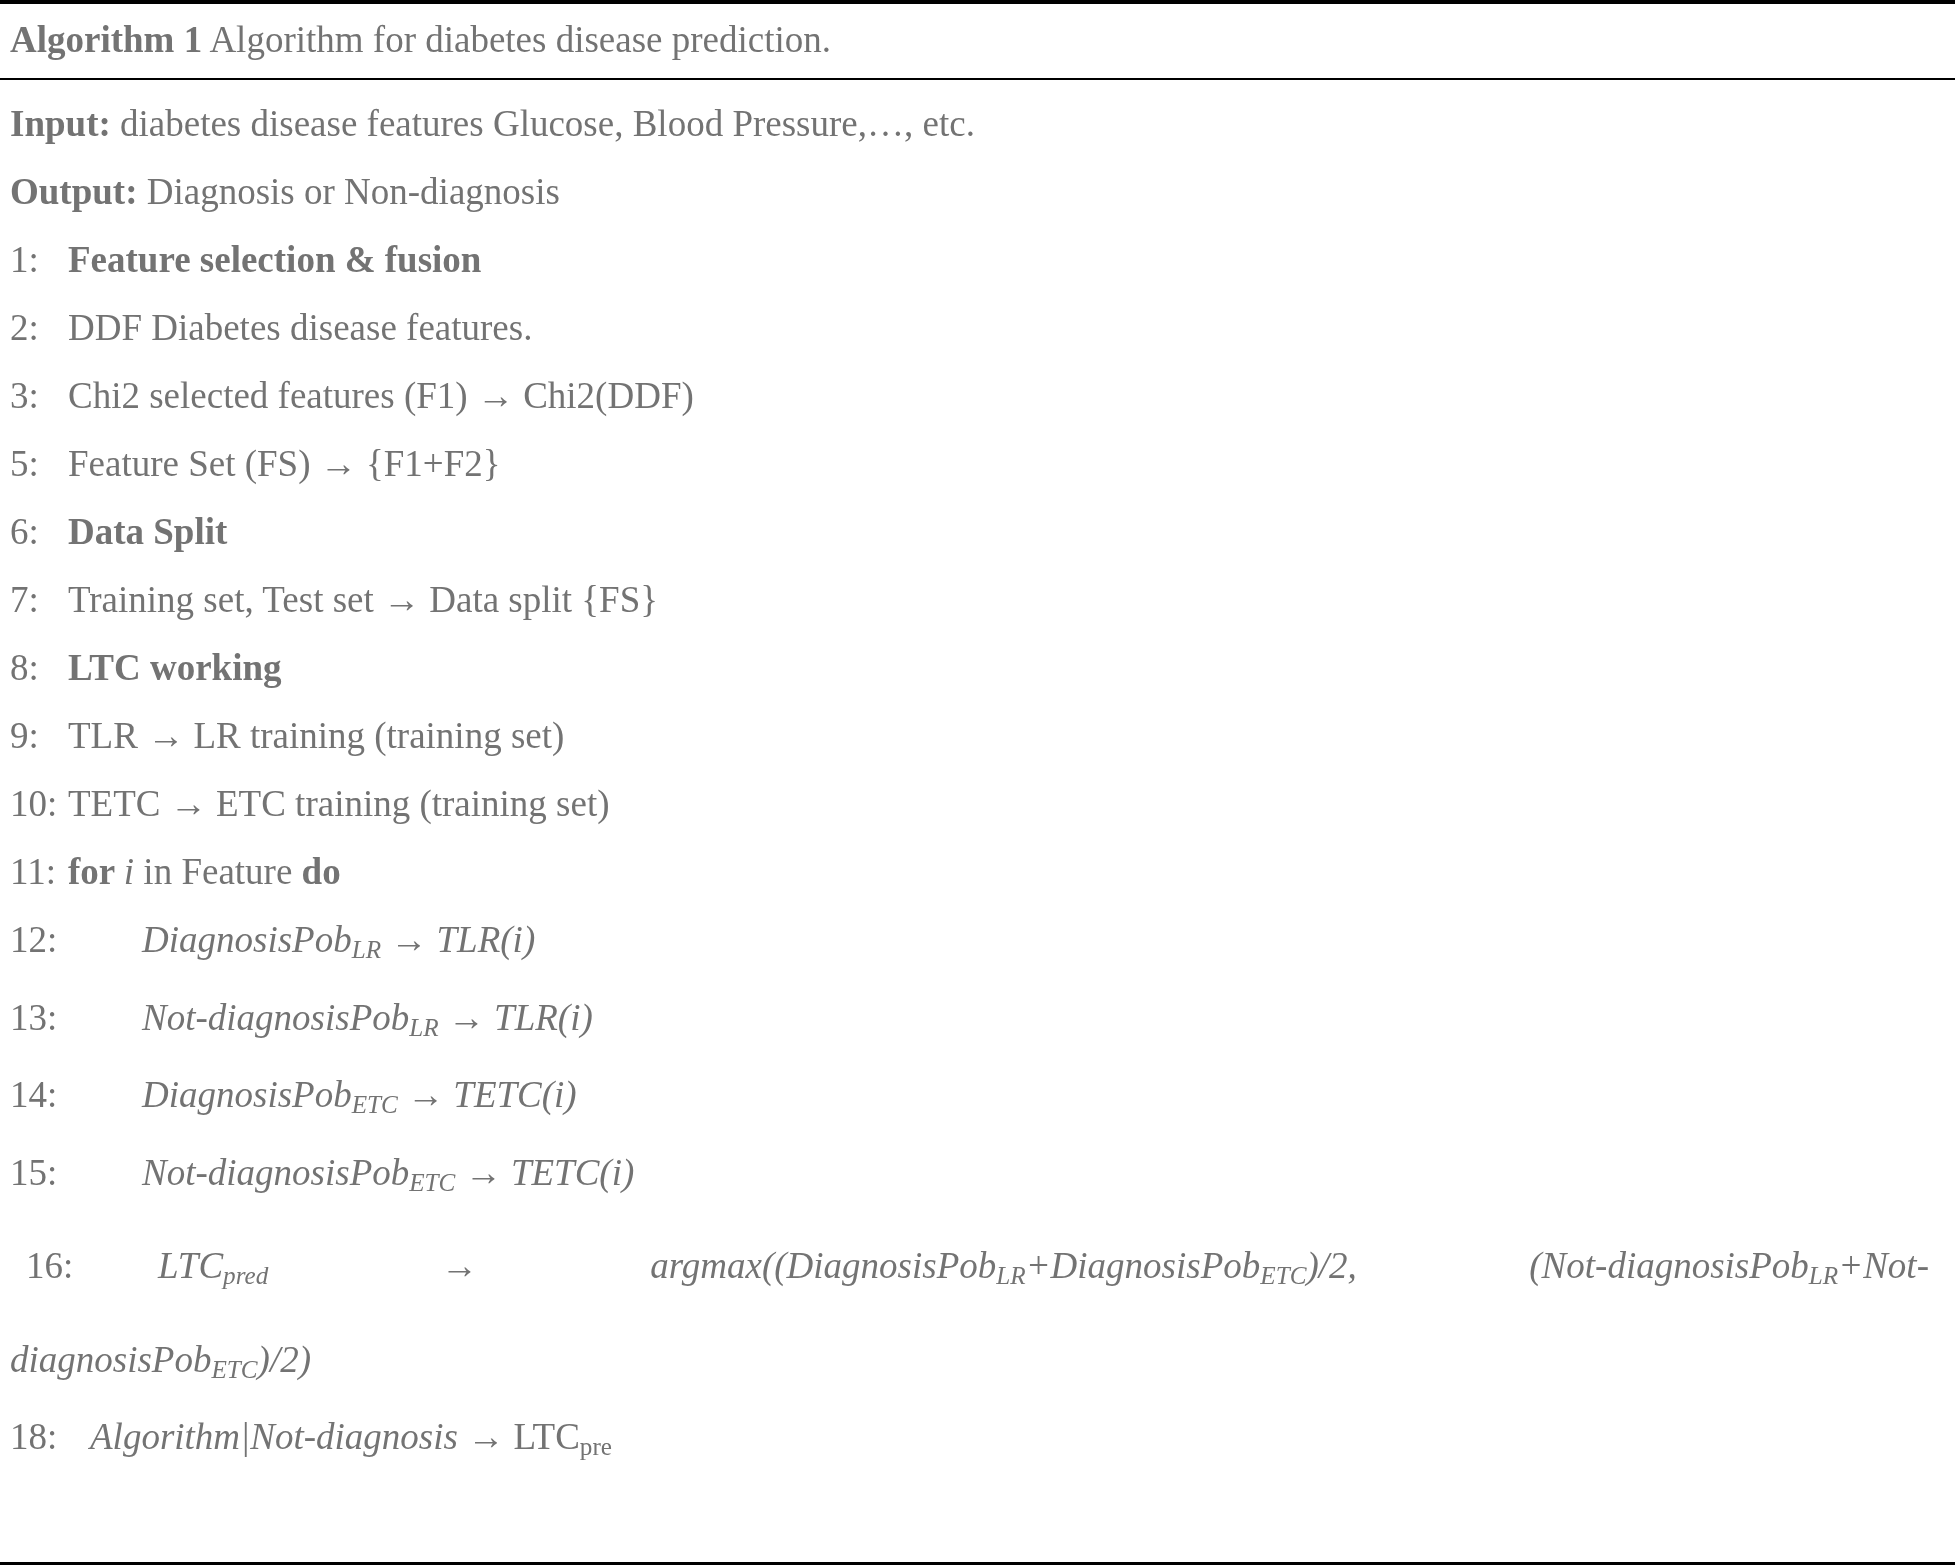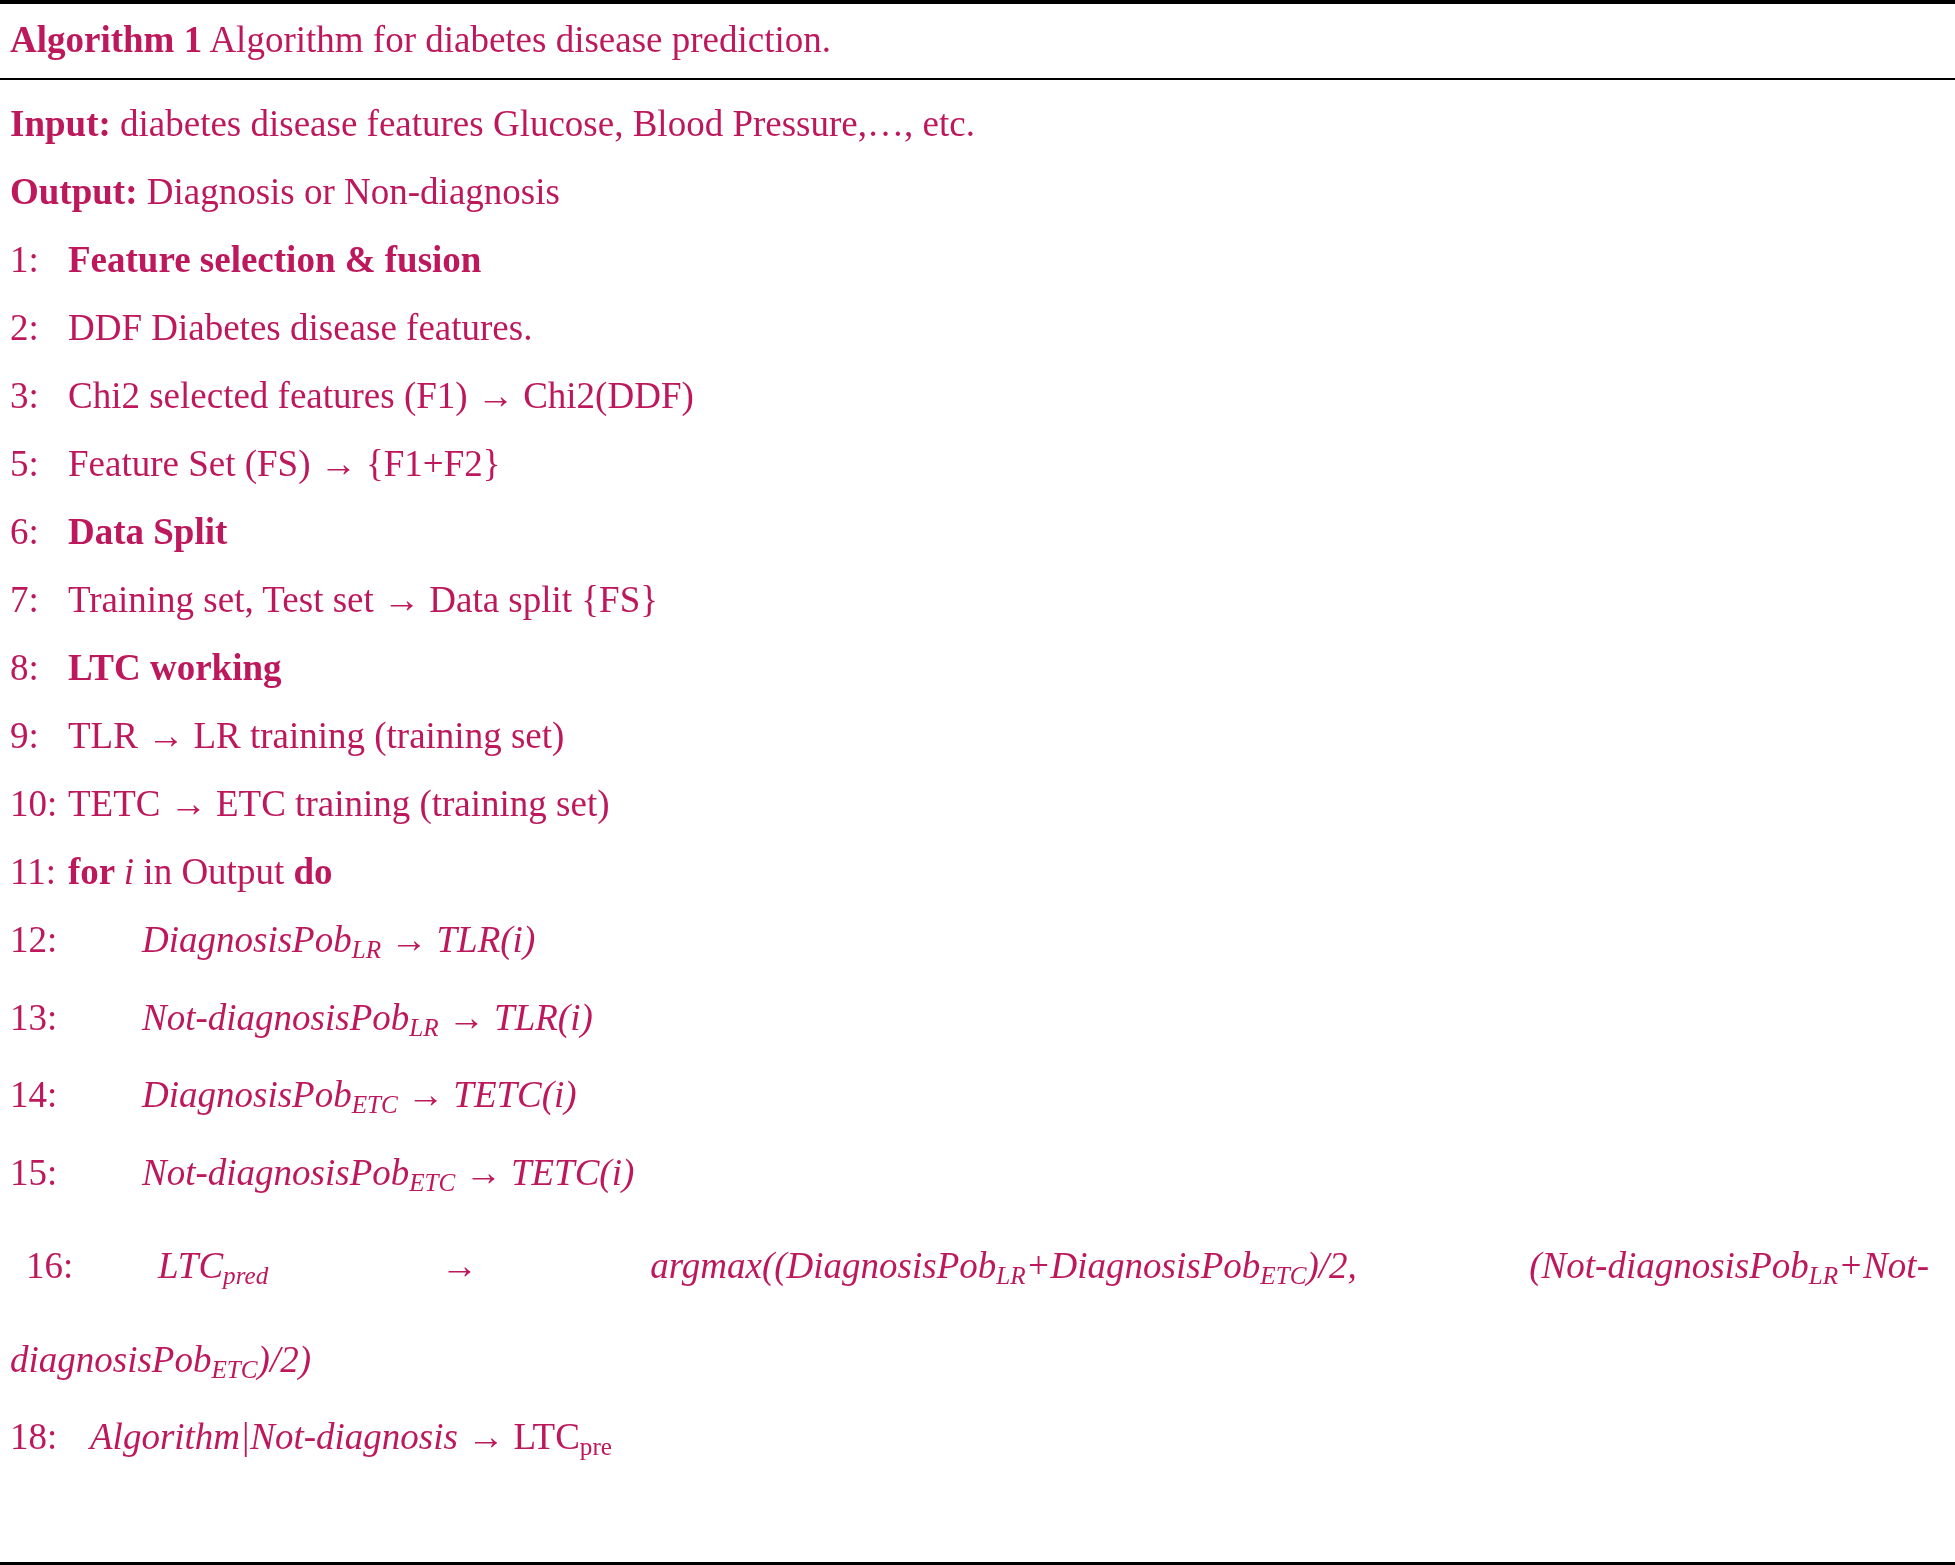--- a/index.html
+++ b/index.html
@@ -2,21 +2,21 @@
 <html><head>
 <meta charset="utf-8">
 <style>
   html, body { margin: 0; padding: 0; background: #ffffff; }
   .algo {
     width: 1955px;
     height: 1565px;
     box-sizing: border-box;
     font-family: "Liberation Serif", "DejaVu Serif", serif;
     font-size: 37px;
-    color: #be185d;
+    color: #737373;
     border-top: 4px solid #000;
     border-bottom: 3px solid #000;
     display: flex;
     flex-direction: column;
   }
   .algo-header {
     border-bottom: 2px solid #000;
     padding: 12px 10px 14px 10px;
     line-height: 48px;
   }
@@ -67,21 +67,21 @@
     <p class="line"><span class="num">6:</span><span class="b">Data Split</span></p>
 
     <p class="line"><span class="num">7:</span><span>Training set, Test set → Data split {FS}</span></p>
 
     <p class="line"><span class="num">8:</span><span class="b">LTC working</span></p>
 
     <p class="line"><span class="num">9:</span><span>TLR → LR training (training set)</span></p>
 
     <p class="line"><span class="num">10:</span><span>TETC → ETC training (training set)</span></p>
 
-    <p class="line"><span class="num">11:</span><span class="b">for </span><span class="i">i</span><span> in Output </span><span class="b">do</span></p>
+    <p class="line"><span class="num">11:</span><span class="b">for </span><span class="i">i</span><span> in Feature </span><span class="b">do</span></p>
 
     <p class="line"><span class="num">12:</span><span class="sp"></span><span class="i">DiagnosisPob</span><span class="i sub">LR</span><span class="i"> → TLR(i)</span></p>
 
     <p class="line"><span class="num">13:</span><span class="sp"></span><span class="i">Not-diagnosisPob</span><span class="i sub">LR</span><span class="i"> → TLR(i)</span></p>
 
     <p class="line"><span class="num">14:</span><span class="sp"></span><span class="i">DiagnosisPob</span><span class="i sub">ETC</span><span class="i"> → TETC(i)</span></p>
 
     <p class="line"><span class="num">15:</span><span class="sp"></span><span class="i">Not-diagnosisPob</span><span class="i sub">ETC</span><span class="i"> → TETC(i)</span></p>
 
     <div class="l16row">

